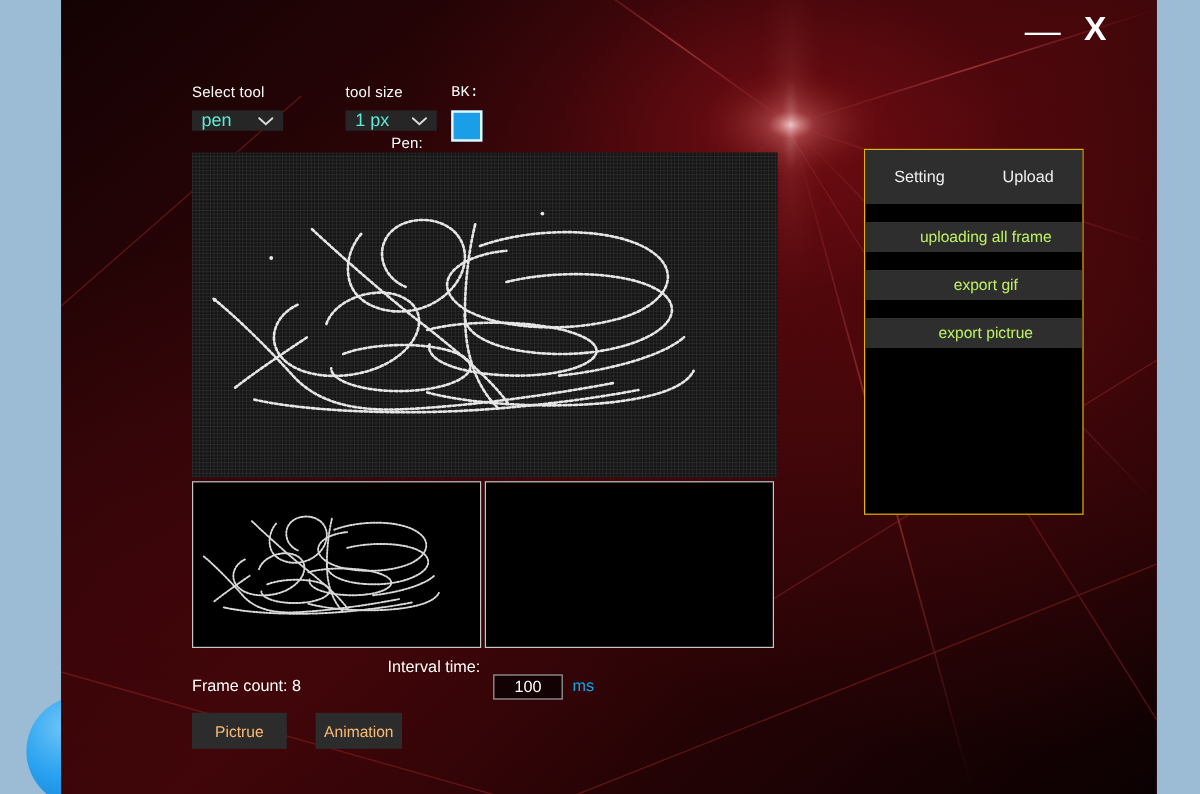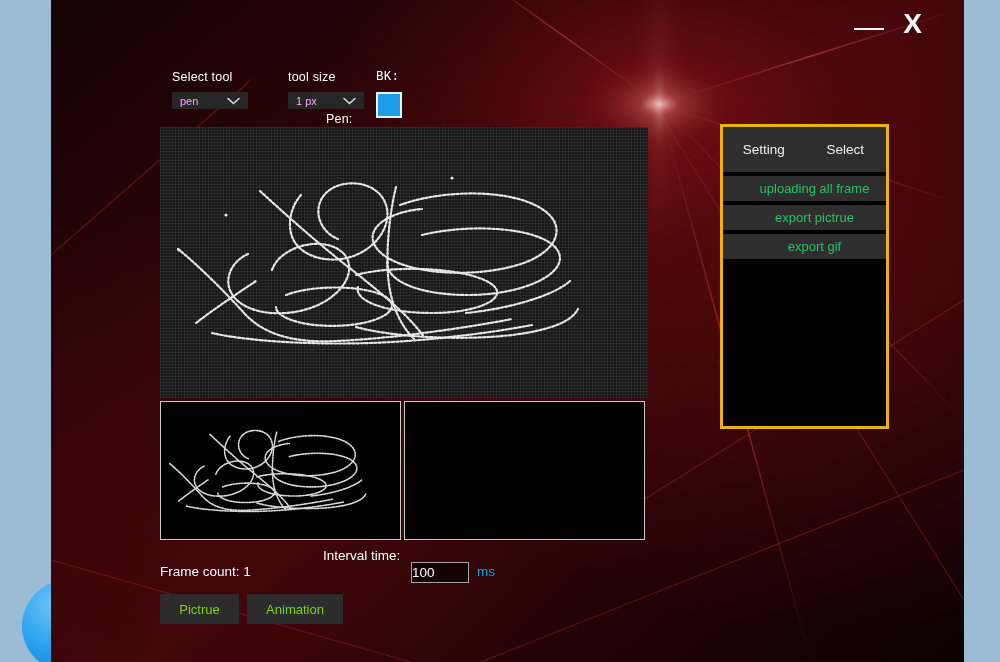--- a/index.html
+++ b/index.html
@@ -77,22 +77,22 @@
   .tool-label {
     color: #ffffff;
     font-size: 12.5px;
     letter-spacing: 0.2px;
     white-space: nowrap;
     display: block;
     margin-bottom: 8px;
   }
   .select-box {
     background: #262626;
-    color: #f0abfc;
-    font-size: 11px;
+    color: #5eead4;
+    font-size: 15px;
     height: 17px;
     display: flex;
     align-items: center;
     padding: 0 8px;
     box-sizing: border-box;
     cursor: pointer;
     user-select: none;
     position: relative;
   }
   .select-box .val { flex: 1; }
@@ -170,55 +170,55 @@
     left: 360px;
     top: 562px;
     width: 58px;
     height: 21px;
     background: #120203;
     border: 1px solid #a8a3a3;
     box-sizing: border-box;
     color: #ffffff;
     font-size: 13.5px;
     font-family: "Liberation Sans", sans-serif;
-    text-align: left;
+    text-align: center;
     line-height: 19px;
     cursor: text;
   }
   #interval-unit {
     position: absolute;
     left: 426px;
     top: 564px;
     color: #0ea5e9;
     font-size: 13.5px;
   }
   .bottom-btn {
     position: absolute;
     top: 594px;
     height: 30px;
     background: #2c2c2c;
-    color: #84cc16;
+    color: #fdba74;
     font-size: 13px;
     display: flex;
     align-items: center;
     justify-content: center;
     cursor: pointer;
     user-select: none;
   }
   #btn-picture { left: 109px; width: 79px; }
-  #btn-animation { left: 196px; width: 96px; }
+  #btn-animation { left: 212px; width: 72px; }
 
   
   #right-panel {
     position: absolute;
     left: 669px;
     top: 124px;
-    width: 169px;
+    width: 183px;
     height: 305px;
-    border: 3px solid #eab308;
+    border: 1px solid #eab308;
     box-sizing: border-box;
     background: #000000;
     overflow: hidden;
   }
   #panel-tabs {
     height: 45px;
     background: #2e2e2e;
     display: flex;
     align-items: center;
     box-sizing: border-box;
@@ -226,23 +226,23 @@
   .panel-tab {
     flex: 1;
     text-align: center;
     color: #f0f0f0;
     font-size: 13.5px;
     cursor: pointer;
     user-select: none;
   }
   .panel-item {
     height: 25px;
-    margin-top: 4px;
+    margin-top: 15px;
     background: #2e2e2e;
-    color: #22c55e;
+    color: #bef264;
     font-size: 13px;
     display: flex;
     align-items: center;
     justify-content: center;
     cursor: pointer;
     user-select: none;
     padding-left: 20px;
   }
 </style>
 </head>
@@ -286,21 +286,21 @@
       <ellipse cx="608" cy="104" rx="78" ry="46" fill="url(#starglow)"></ellipse>
       <ellipse cx="608" cy="104" rx="30" ry="160" fill="url(#starglow)" opacity="0.35"></ellipse>
     </svg>
   </div>
 
   <div class="title-btn" id="min-btn">—</div>
   <div class="title-btn" id="close-btn">X</div>
 
   <div id="toolbar">
 
-    <div class="tool-group" style="left:0px; width:76px;margin-left:12px;">
+    <div class="tool-group" style="left:0px; width:76px;">
       <span class="tool-label">Select tool</span>
       <div class="select-box" style="width:76px;">
         <span class="val">pen</span>
         <span class="chev">
           <svg width="13" height="8" viewBox="0 0 13 8">
               <path d="M1 1.5 L6.5 6.5 L12 1.5" stroke="#dcdcdc" stroke-width="1.6" fill="none" stroke-linecap="round"></path>
             </svg>
         </span>
       </div>
     </div>
@@ -373,31 +373,31 @@
         <path d="M52 206 C 86 214, 150 218, 210 216 C 268 214, 330 206, 372 198"></path>
         <path d="M196 200 C 232 210, 300 214, 352 208 C 392 203, 412 194, 418 182"></path>
         <path d="M306 186 C 346 182, 392 170, 410 154"></path>
         <path d="M36 196 C 54 182, 78 166, 96 154"></path>
       </g>
     </svg>
   </div>
 
   <div class="thumb" id="thumb-2"></div>
 
-  <div id="frame-count">Frame count: 1</div>
+  <div id="frame-count">Frame count: 8</div>
   <div id="interval-label">Interval time:</div>
   <div id="interval-input" title="100">100</div>
   <div id="interval-unit">ms</div>
 
   <div class="bottom-btn" id="btn-picture">Pictrue</div>
   <div class="bottom-btn" id="btn-animation">Animation</div>
 
   <div id="right-panel">
     <div id="panel-tabs">
       <div class="panel-tab">Setting</div>
-      <div class="panel-tab">Select</div>
+      <div class="panel-tab">Upload</div>
     </div>
     <div class="panel-item">uploading all frame</div>
+    <div class="panel-item">export gif</div>
     <div class="panel-item">export pictrue</div>
-    <div class="panel-item">export gif</div>
   </div>
 
 </div>
 
 </body></html>

